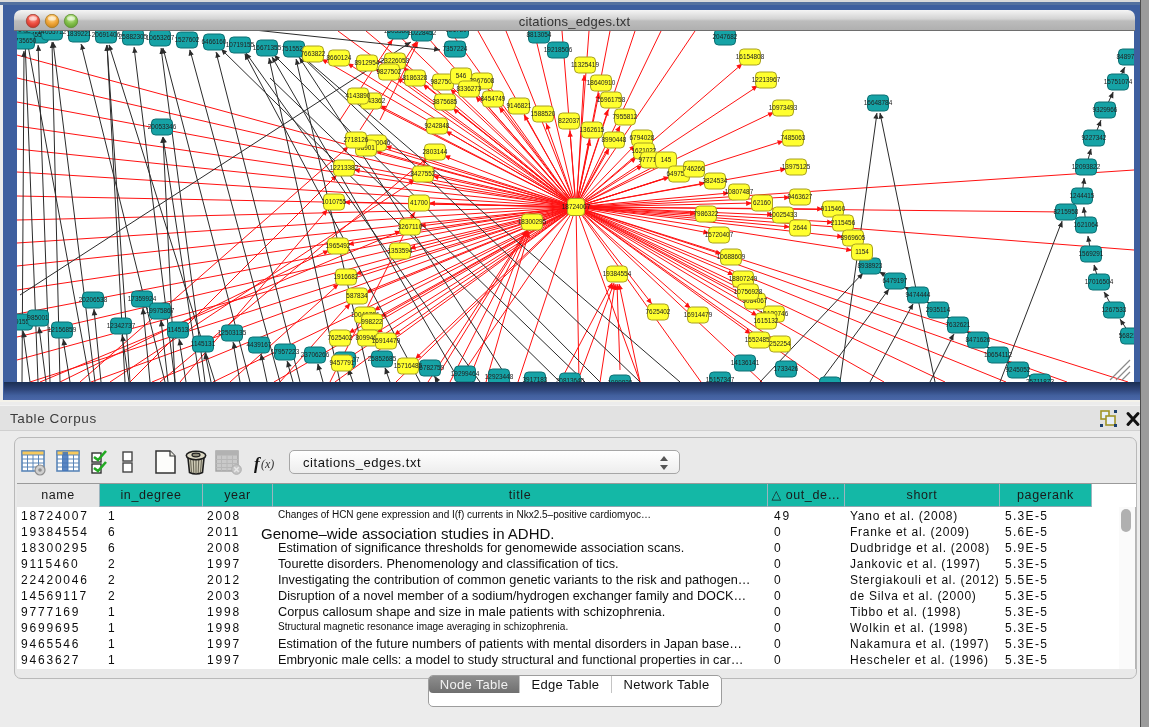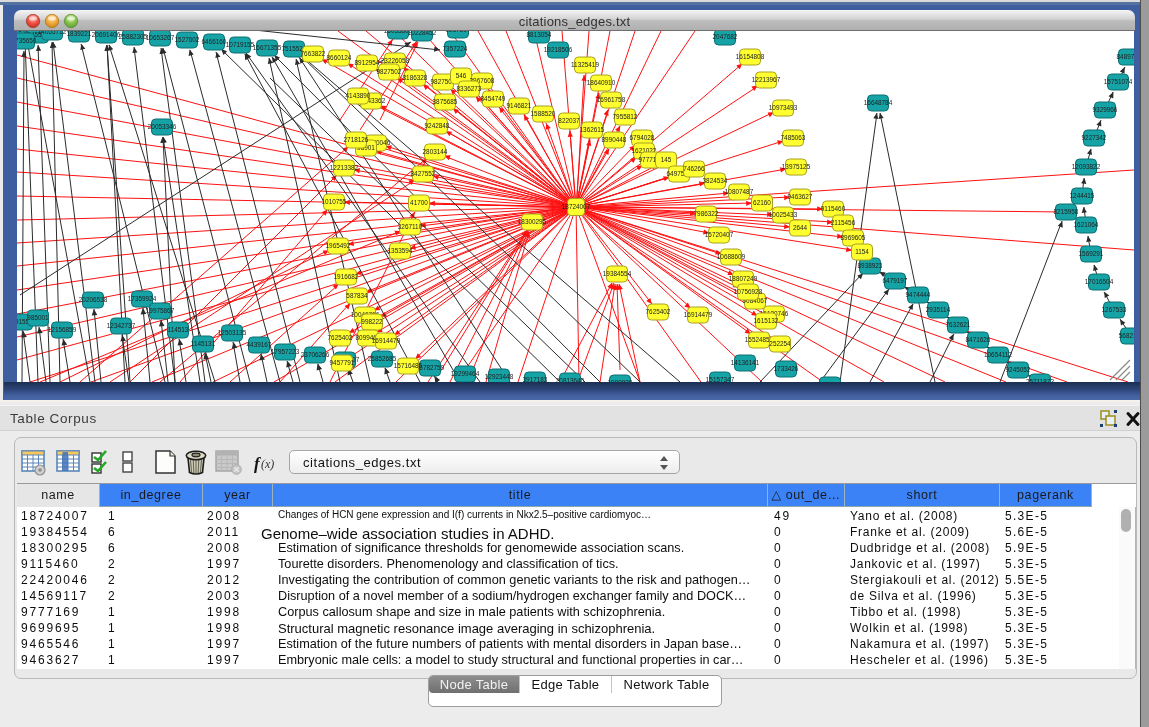--- a/index.html
+++ b/index.html
@@ -17,21 +17,21 @@
 #rightstrip { position:absolute; left:1140px; top:0; width:9px; height:727px; background:#9b9b9b; border-left:1.5px solid #4d4d4d; }
 #tpanel { position:absolute; left:0; top:402px; width:1140px; height:325px; background:#ececec; }
 #tpanel-hdr { position:absolute; left:0; top:405px; width:1140px; height:26px; background:#e2e2e2;
   border-top:1px solid #f2f2f2; border-bottom:1px solid #d0d0d0; }
 #tpanel-hdr .t { position:absolute; left:10px; top:5px; font-size:13.5px; letter-spacing:0.6px; color:#3b3b3b; }
 #container { position:absolute; left:14px; top:437px; width:1123px; height:242px; background:#e9e9e9;
   border:1px solid #b9b9b9; border-radius:7px; }
 #dropdown { position:absolute; left:289px; top:450px; width:391px; height:24px;
   background:linear-gradient(#ffffff,#ededed); border:1px solid #a6a6a6; border-radius:5px; }
 #dropdown .t { position:absolute; left:13px; top:4px; font-size:13px; letter-spacing:0.55px; color:#111; }
-#thead { position:absolute; left:17px; top:483px; width:1119px; height:24px; background:#3b82f6; border-top:1px solid #9a9a9a; border-bottom:1px solid #8fa6b0; }
+#thead { position:absolute; left:17px; top:483px; width:1119px; height:24px; background:#14b8a6; border-top:1px solid #9a9a9a; border-bottom:1px solid #8fa6b0; }
 .th { position:absolute; top:0; height:23px; border-right:1px solid #9cb4be; font-size:12.5px; letter-spacing:0.6px;
   color:#1a1a1a; text-align:center; line-height:23px; }
 #tbody { position:absolute; left:17px; top:507px; width:1102px; height:162px; background:#fff; }
 .tr { position:absolute; left:0; width:1102px; height:16px; font-size:12px; color:#0d0d0d; }
 .tr span { position:absolute; top:1px; white-space:nowrap; }
 #sbar { position:absolute; left:1119px; top:507px; width:17px; height:162px; background:#fafafa; border-right:1px solid #b5b5b5; }
 #sthumb { position:absolute; left:1121px; top:509px; width:10px; height:23px; background:#b0b0b0; border-radius:5px; }
 #tabs { position:absolute; left:428px; top:675px; width:294px; height:32px; border:1px solid #9d9d9d;
   border-radius:5px; background:#fff; }
 .tab { position:absolute; top:0; height:17px; font-size:13px; letter-spacing:0.3px; text-align:center; line-height:17px; color:#111; }
@@ -500,37 +500,37 @@
         <span style="left:757px;letter-spacing:1.8px">0</span>
         <span style="left:833px;letter-spacing:0.75px">Stergiakouli et al. (2012)</span>
         <span style="left:988px;letter-spacing:1.3px">5.5E-5</span>
       </div>
 <div class="tr" style="top:81px">
         <span style="left:4px;letter-spacing:1.8px">14569117</span>
         <span style="left:91px;letter-spacing:1.8px">2</span>
         <span style="left:190px;letter-spacing:1.8px">2003</span>
         <span style="left:261px;font-size:12.7px">Disruption of a novel member of a sodium/hydrogen exchanger family and DOCK…</span>
         <span style="left:757px;letter-spacing:1.8px">0</span>
-        <span style="left:833px;letter-spacing:0.75px">de Silva et al. (1996)</span>
+        <span style="left:833px;letter-spacing:0.75px">de Silva et al. (2000)</span>
         <span style="left:988px;letter-spacing:1.3px">5.3E-5</span>
       </div>
 <div class="tr" style="top:97px">
         <span style="left:4px;letter-spacing:1.8px">9777169</span>
         <span style="left:91px;letter-spacing:1.8px">1</span>
         <span style="left:190px;letter-spacing:1.8px">1998</span>
         <span style="left:261px;font-size:12.7px">Corpus callosum shape and size in male patients with schizophrenia.</span>
         <span style="left:757px;letter-spacing:1.8px">0</span>
         <span style="left:833px;letter-spacing:0.75px">Tibbo et al. (1998)</span>
         <span style="left:988px;letter-spacing:1.3px">5.3E-5</span>
       </div>
 <div class="tr" style="top:113px">
         <span style="left:4px;letter-spacing:1.8px">9699695</span>
         <span style="left:91px;letter-spacing:1.8px">1</span>
         <span style="left:190px;letter-spacing:1.8px">1998</span>
-        <span style="left:261px;font-size:13px">Structural magnetic resonance image averaging in schizophrenia.</span>
+        <span style="left:261px;font-size:10px">Structural magnetic resonance image averaging in schizophrenia.</span>
         <span style="left:757px;letter-spacing:1.8px">0</span>
         <span style="left:833px;letter-spacing:0.75px">Wolkin et al. (1998)</span>
         <span style="left:988px;letter-spacing:1.3px">5.3E-5</span>
       </div>
 <div class="tr" style="top:129px">
         <span style="left:4px;letter-spacing:1.8px">9465546</span>
         <span style="left:91px;letter-spacing:1.8px">1</span>
         <span style="left:190px;letter-spacing:1.8px">1997</span>
         <span style="left:261px;font-size:12.7px">Estimation of the future numbers of patients with mental disorders in Japan base…</span>
         <span style="left:757px;letter-spacing:1.8px">0</span>

